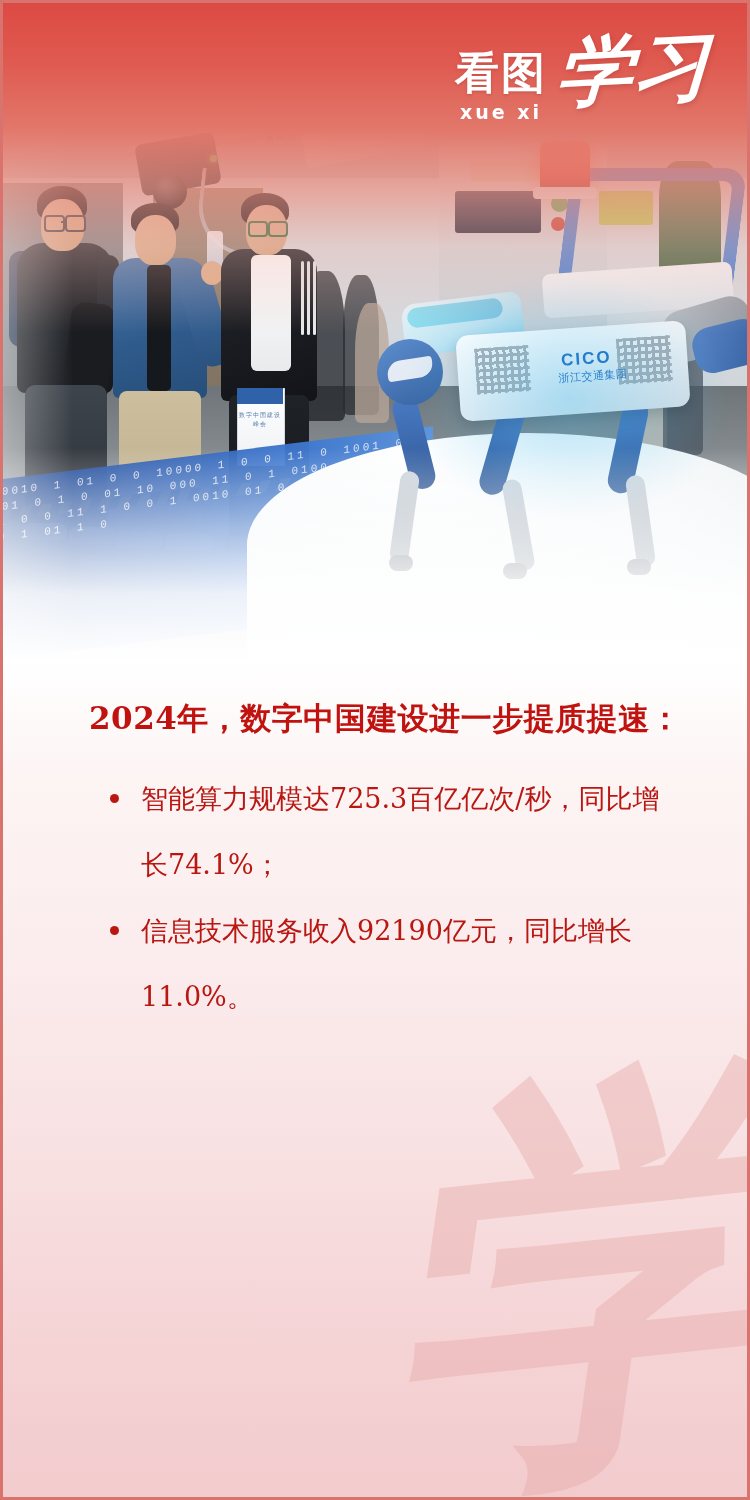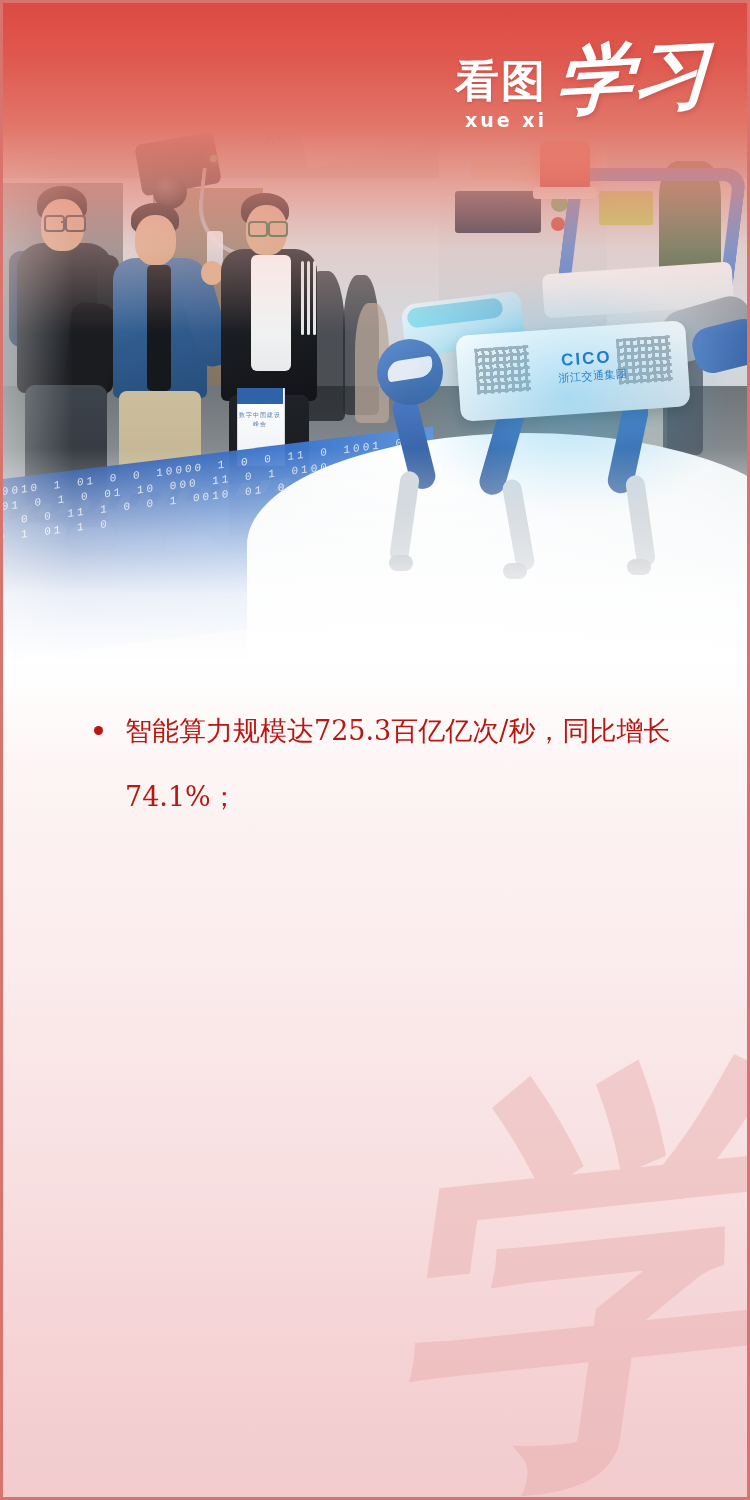--- a/index.html
+++ b/index.html
@@ -471,22 +471,22 @@
         #df5a50 18%,
         #e2776a 38%,
         rgba(231,142,128,.72) 56%,
         rgba(235,175,165,.36) 74%,
         rgba(255,255,255,0) 100%);
   }
 
   
   .logo {
     position: absolute;
-    right: 38px; top: 56px;
-    text-align: right;
+    right: 38px; top: 48px;
+    text-align: center;
     z-index: 6;
   }
   .logo-row { display: flex; align-items: flex-start; }
   .logo-kantu {
     color: #ffffff;
     font-size: 44px;
     font-weight: bold;
     letter-spacing: 2px;
     line-height: 1;
     font-family: "DejaVu Sans", "Liberation Sans", sans-serif;
@@ -540,21 +540,21 @@
     z-index: 3;
   }
   .headline {
     color: #c0130f;
     font-size: 31px;
     font-weight: bold;
     letter-spacing: .5px;
     margin: 0 0 26px 6px;
     font-family: "DejaVu Serif", "Liberation Serif", serif;
   }
-  .bullets { margin: 0; padding: 0; list-style: none; }
+  .bullets { margin: 16px; padding: 0; list-style: none; }
   .bullet {
     position: relative;
     color: #b81712;
     font-size: 27px;
     line-height: 66px;
     padding-left: 42px;
     margin-bottom: 0;
     font-family: "DejaVu Serif", "Liberation Serif", serif;
   }
   .bullet::before {
@@ -716,19 +716,21 @@
         <div class="logo-kantu">看图</div>
         <div class="logo-pinyin">xue xi</div>
       </div>
       <div class="logo-xuexi">学习</div>
     </div>
   </div>
 
   <div class="watermark">学</div>
 
   <div class="content">
+    <h1 class="headline">2024年，数字中国建设进一步提质提速：</h1>
     <ul class="bullets">
       <li class="bullet">智能算力规模达725.3百亿亿次/秒，同比增长74.1%；</li>
+      <li class="bullet">信息技术服务收入92190亿元，同比增长11.0%。</li>
     </ul>
   </div>
 
 
 </div>
 
 </body></html>

